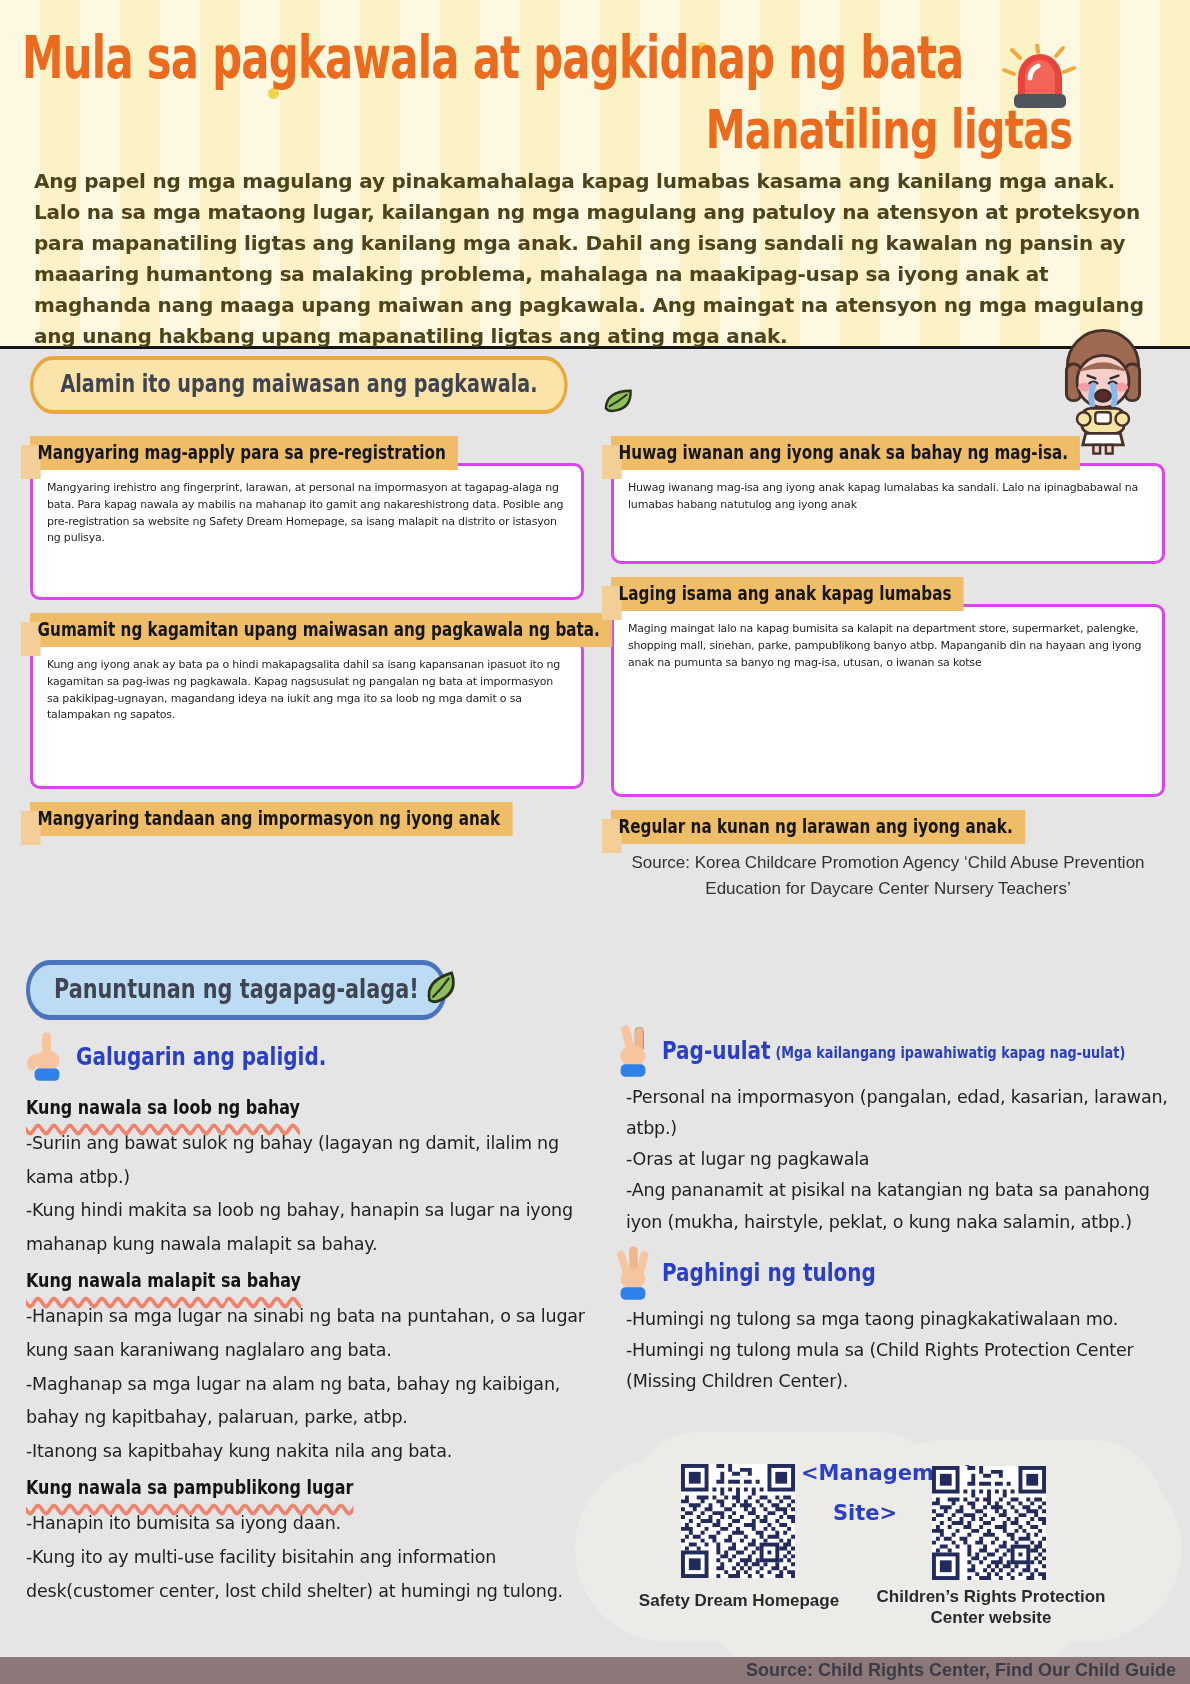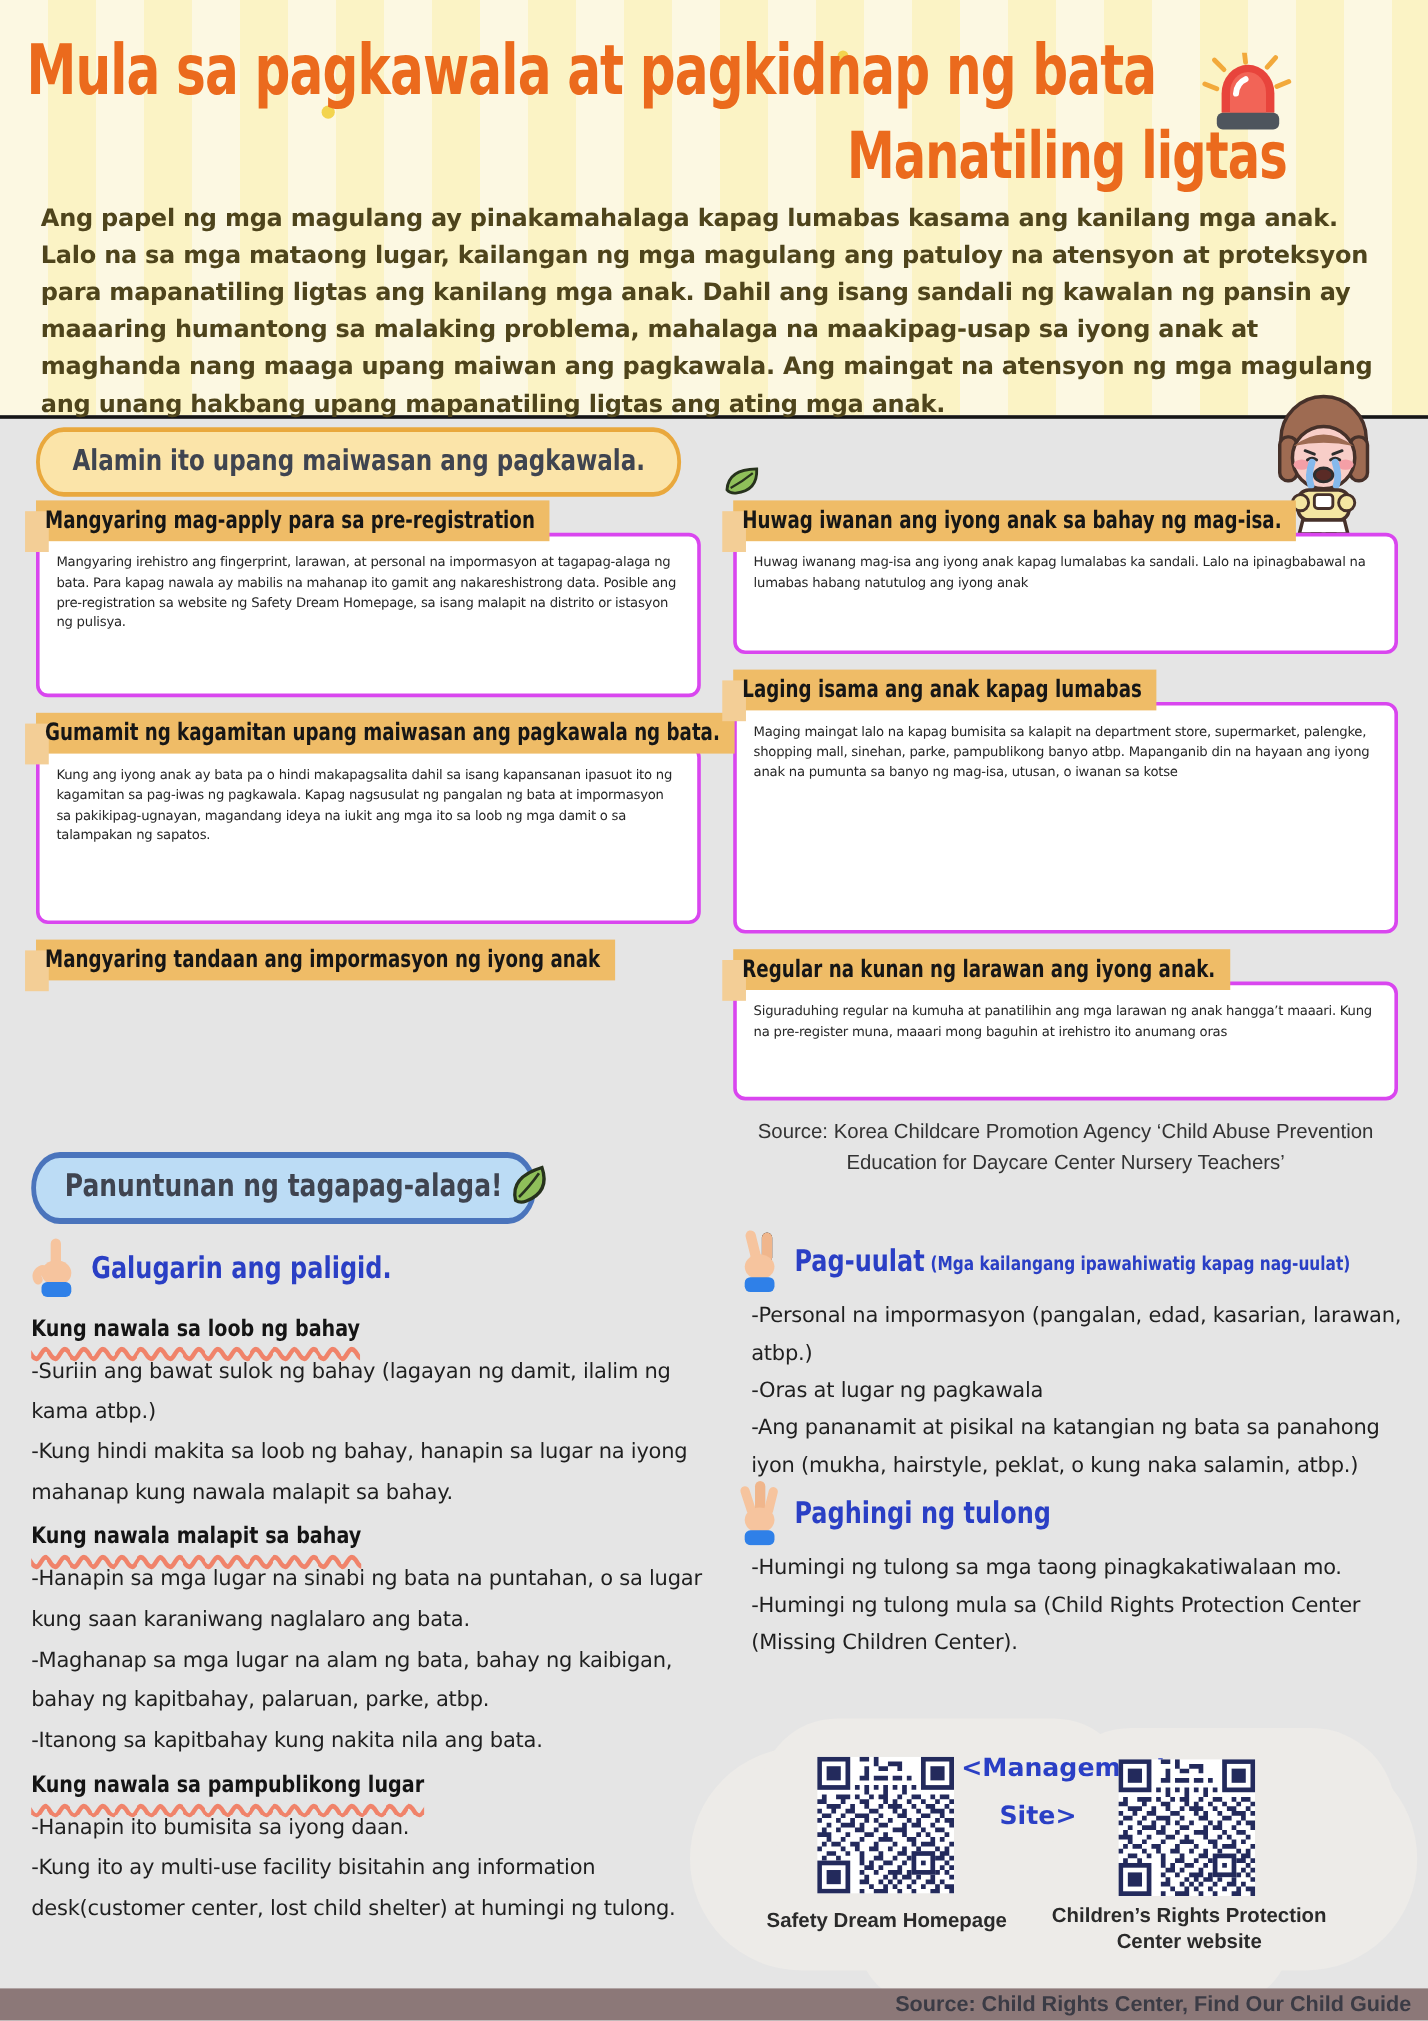--- a/index.html
+++ b/index.html
@@ -27,21 +27,21 @@
             border-radius:40px; padding:10px 34px 12px; font-size:24px; font-weight:bold; color:#3F4450;
             white-space:nowrap; transform:scaleX(.8); transform-origin:left top; }
   .pill-b { position:absolute; top:960px; left:26px; background:#BCDCF5; border:5px solid #4A74BC;
             border-radius:40px; padding:9px 30px 11px; font-size:26px; font-weight:bold; color:#3F4450;
             white-space:nowrap; transform:scaleX(.8); transform-origin:left top; }
   .leaf1 { position:absolute; top:382px; left:600px; width:38px; height:38px; transform:rotate(6deg); }
   .leaf2 { position:absolute; top:966px; left:420px; width:44px; height:44px; transform:rotate(-10deg); }
   .girl  { position:absolute; top:322px; left:1026px; width:154px; height:138px; }
 
   
-  .col { position:absolute; width:554px; }
+  .col { position:absolute; width:554px;margin-top:19px; }
   .col-l { top:417px; left:30px; }
   .col-r { top:417px; left:611px; }
   .sec { margin-bottom:13px; }
   .marker { display:inline-block; position:relative; z-index:2; background:#EFBC67; color:#161616;
             font-weight:bold; font-size:20px; padding:4px 16px 6px 10px; margin:0 0 -9px 0;
             white-space:nowrap; transform:scaleX(.76); transform-origin:left top; }
   .marker::before { content:""; position:absolute; left:-12px; top:9px; height:100%; width:26px;
                     background:#F3CE96; z-index:-1; }
   .card { position:relative; z-index:1; background:#ffffff; border:3px solid #d946ef; border-radius:10px;
           padding:14px 14px 10px; font-size:11px; line-height:1.53; color:#262626; letter-spacing:-.2px; }
@@ -58,21 +58,21 @@
                  transform:scaleX(.8); transform-origin:left top; }
   .guide-h .sub { color:#2A3FC5; font-weight:bold; font-size:16px; padding-top:15px; margin-left:6px;
                   white-space:nowrap; }
   .guide-h .subwrap { display:flex; transform:scaleX(.8); transform-origin:left top; }
   .subhead { display:inline-block; font-size:19px; font-weight:bold; color:#141414; margin:8px 0 9px;
              text-decoration:underline wavy #F0836A 3.5px; text-underline-offset:10px;
              transform:scaleX(.84); transform-origin:left top; white-space:nowrap; }
   .bl p { font-size:17.5px; line-height:1.92; color:#1F1F1F; letter-spacing:-.2px; }
   .report { position:absolute; top:1028px; left:612px; width:568px; }
   .report .bl p { line-height:1.78; margin-left:14px; }
-  .helpgap { }
+  .helpgap { margin-top:12px; }
 
   
   .qrzone { position:absolute; top:1432px; left:575px; width:606px; height:238px; }
   .cloud { position:absolute; background:#EDEBE8; }
   .c1 { left:0; top:24px; width:606px; height:186px; border-radius:95px; }
   .c2 { left:58px; top:0; width:310px; height:130px; border-radius:65px; }
   .c3 { right:18px; top:8px; width:290px; height:140px; border-radius:70px; }
   .c4 { left:140px; bottom:0; width:360px; height:110px; border-radius:55px; }
   .qr { position:absolute; width:114px; height:114px; }
   .qr1 { left:106px; top:32px; } .qr2 { left:357px; top:34px; }
@@ -159,21 +159,20 @@
     <div class="sec">
       <div class="marker">Huwag iwanan ang iyong anak sa bahay ng mag-isa.</div>
       <div class="card h-r1">Huwag iwanang mag-isa ang iyong anak kapag lumalabas ka sandali. Lalo na ipinagbabawal na lumabas habang natutulog ang iyong anak</div>
     </div>
     <div class="sec">
       <div class="marker">Laging isama ang anak kapag lumabas</div>
       <div class="card h-r2">Maging maingat lalo na kapag bumisita sa kalapit na department store, supermarket, palengke, shopping mall, sinehan, parke, pampublikong banyo atbp. Mapanganib din na hayaan ang iyong anak na pumunta sa banyo ng mag-isa, utusan, o iwanan sa kotse</div>
     </div>
     <div class="sec">
       <div class="marker">Regular na kunan ng larawan ang iyong anak.</div>
-      <div class="card h-r3">Siguraduhing regular na kumuha at panatilihin ang mga larawan ng anak hangga’t maaari. Kung na pre-register muna, maaari mong baguhin at irehistro ito anumang oras</div>
     </div>
     <div class="src-note">Source: Korea Childcare Promotion Agency ‘Child Abuse Prevention Education for Daycare Center Nursery Teachers’</div>
   </div>
 
   <div class="pill-b">Panuntunan ng tagapag-alaga!</div>
   <svg class="leaf2" viewBox="0 0 40 40">
     <path d="M7 29 Q6 11 31 8 Q34 27 15 31 Q10 32 7 29 z" fill="#8FBF5A" stroke="#27321D" stroke-width="2.5"></path>
     <path d="M10 27 Q19 21 28 12" stroke="#27321D" stroke-width="2" fill="none"></path>
   </svg>
 

